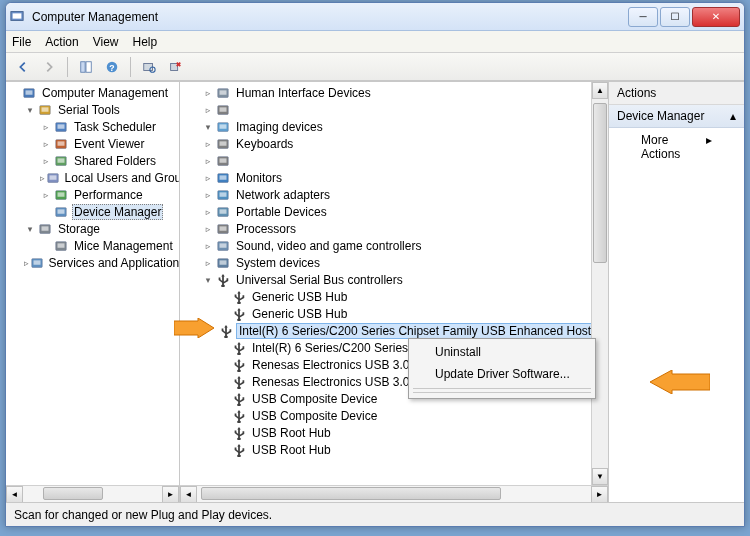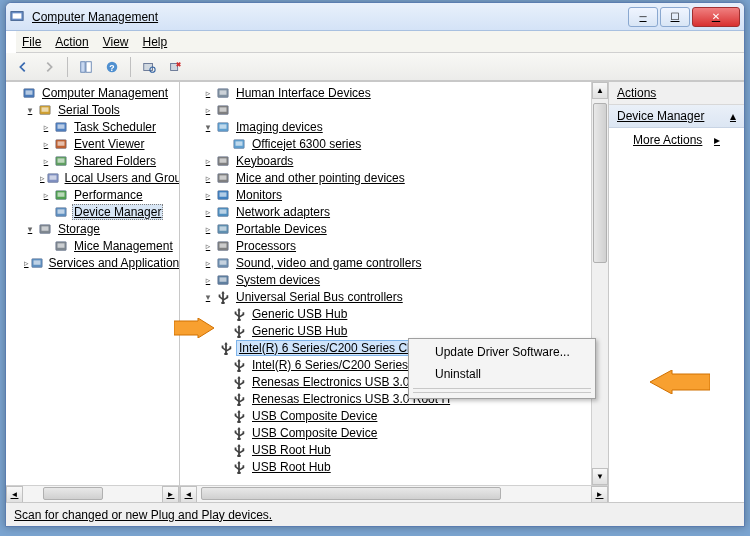--- a/index.html
+++ b/index.html
@@ -1,24 +1,24 @@
 <!DOCTYPE html>
 <html><head>
 <meta charset="utf-8">
 <style>
 * { box-sizing: border-box; margin: 0; padding: 0; }
 body { font-family: "Segoe UI", Tahoma, sans-serif; font-size: 12px; background: #7ba4d0; width: 750px; height: 536px; overflow: hidden; position: relative; }
-.window { position: absolute; top: 2px; left: 5px; width: 740px; height: 525px; background: #fff; border: 1px solid #5a7db0; border-radius: 6px 6px 0 0; box-shadow: 0 0 8px rgba(0,0,0,0.3); display: flex; flex-direction: column; text-decoration: underline; }
+.window { position: absolute; top: 2px; left: 5px; width: 740px; height: 525px; background: #fff; border: 1px solid #5a7db0; border-radius: 6px 6px 0 0; box-shadow: 0 0 8px rgba(0,0,0,0.3); display: flex; flex-direction: column; }
 .titlebar { height: 28px; background: linear-gradient(#e8f0fb, #d4e3f7); display: flex; align-items: center; padding: 0 4px; border-radius: 6px 6px 0 0; border-bottom: 1px solid #a8c0e0; }
 .titlebar-icon { width: 16px; height: 16px; margin-right: 6px; }
 .titlebar-title { flex: 1; color: #000; }
 .titlebar-btns { display: flex; gap: 2px; }
 .titlebar-btn { width: 30px; height: 20px; border: 1px solid #8aa8d0; border-radius: 3px; display: flex; align-items: center; justify-content: center; font-size: 10px; background: linear-gradient(#f0f5ff, #d8e5f5); cursor: pointer; }
 .titlebar-btn.close { width: 48px; background: linear-gradient(#f08080, #d83030); color: #fff; border-color: #a03030; }
-.menubar { height: 22px; background: #f5f5f0; display: flex; align-items: center; padding: 0 6px; gap: 14px; border-bottom: 1px solid #d0d0d0; margin-left: 10px; }
+.menubar { height: 22px; background: #f5f5f0; display: flex; align-items: center; padding: 0 6px; gap: 14px; border-bottom: 1px solid #d0d0d0; }
 .menubar span { cursor: default; }
 .toolbar { height: 28px; background: linear-gradient(#f8f8f5, #ececea); border-bottom: 1px solid #c8c8c8; display: flex; align-items: center; padding: 0 6px; gap: 4px; }
 .tb-btn { width: 22px; height: 22px; display: flex; align-items: center; justify-content: center; cursor: pointer; }
 .tb-sep { width: 1px; height: 20px; background: #c0c0c0; margin: 0 3px; }
 .content { flex: 1; display: flex; border-top: 1px solid #c8c8c8; overflow: hidden; }
 .pane { background: #fff; overflow: hidden; display: flex; flex-direction: column; }
 .left { width: 174px; border-right: 1px solid #c8c8c8; }
 .mid { flex: 1; border-right: 1px solid #c8c8c8; position: relative; }
 .right { width: 135px; }
 .tree, .dtree { padding: 2px 0; overflow: auto; flex: 1; }
@@ -31,21 +31,21 @@
 .scroll-h { height: 17px; background: #f0f0f0; border-top: 1px solid #d0d0d0; display: flex; align-items: center; }
 .scroll-h .arrow { width: 17px; height: 17px; background: linear-gradient(#f8f8f8,#e0e0e0); border: 1px solid #c0c0c0; display: flex; align-items: center; justify-content: center; font-size: 8px; }
 .scroll-h .track { flex: 1; background: #f4f4f4; height: 17px; position: relative; }
 .scroll-h .thumb { position: absolute; top: 1px; left: 20px; width: 60px; height: 13px; background: linear-gradient(#e8e8e8,#d0d0d0); border: 1px solid #b0b0b0; border-radius: 2px; }
 .scroll-v { position: absolute; right: 0; top: 0; bottom: 17px; width: 17px; background: #f0f0f0; border-left: 1px solid #d0d0d0; }
 .scroll-v .arrow { height: 17px; background: linear-gradient(#f8f8f8,#e0e0e0); border: 1px solid #c0c0c0; display: flex; align-items: center; justify-content: center; font-size: 8px; }
 .scroll-v .track { position: absolute; top: 17px; bottom: 17px; left: 0; right: 0; }
 .scroll-v .thumb { position: absolute; top: 4px; left: 1px; right: 1px; height: 160px; background: linear-gradient(90deg,#e8e8e8,#d0d0d0); border: 1px solid #b0b0b0; border-radius: 2px; }
 .right-header { background: #f0f0f0; padding: 4px 8px; font-weight: normal; border-bottom: 1px solid #d8d8d8; }
 .right-section { background: linear-gradient(#eaf0f8,#dce6f3); padding: 4px 8px; border-bottom: 1px solid #c8d4e4; display: flex; justify-content: space-between; align-items: center; }
-.right-item { padding: 5px 24px; cursor: pointer; display: flex; justify-content: space-between; }
+.right-item { padding: 5px 32px; cursor: pointer; display: flex; justify-content: space-between; }
 .statusbar { height: 24px; background: #f0f0f0; border-top: 1px solid #c8c8c8; display: flex; align-items: center; padding: 0 8px; }
 .ctx { position: absolute; background: #f4f4f4; border: 1px solid #a0a0a0; box-shadow: 2px 2px 4px rgba(0,0,0,0.25); padding: 2px; width: 188px; }
 .ctx-item { padding: 4px 10px 4px 24px; cursor: default; }
 .ctx-item.hl { background: #fff; outline: 2px solid #e67817; outline-offset: -1px; }
 .ctx-sep { height: 1px; background: #c8c8c8; margin: 3px 2px; }
 .ctx-item.bold { font-weight: bold; }
 .arrow-o { position: absolute; }
 .arrow-o svg { display: block; }
 .ico { width: 14px; height: 14px; }
 </style>
@@ -262,49 +262,38 @@
           <div class="node" style="padding-left: 22px;">
             <span class="twisty">▾</span>
             <span class="nicon">
               <svg class="ico" viewBox="0 0 16 16">
                 <rect x="2" y="3" width="12" height="10" rx="1" fill="#60a0d0" stroke="#506080" stroke-width="0.5"></rect>
                 <rect x="4" y="5" width="8" height="5" fill="#fff" opacity="0.6"></rect>
               </svg>
             </span>
             <span class="label">Imaging devices</span>
           </div>
-          <div class="node" style="padding-left: 38px;">
-            <span class="twisty"></span>
-            <span class="nicon">
-              <svg class="ico" viewBox="0 0 16 16">
-                <rect x="2" y="3" width="12" height="10" rx="1" fill="#60a0d0" stroke="#506080" stroke-width="0.5"></rect>
-                <rect x="4" y="5" width="8" height="5" fill="#fff" opacity="0.6"></rect>
-              </svg>
-            </span>
-            <span class="label">Officejet 6300 series</span>
-          </div>
           <div class="node" style="padding-left: 22px;">
             <span class="twisty">▹</span>
             <span class="nicon">
               <svg class="ico" viewBox="0 0 16 16">
                 <rect x="2" y="3" width="12" height="10" rx="1" fill="#808080" stroke="#506080" stroke-width="0.5"></rect>
                 <rect x="4" y="5" width="8" height="5" fill="#fff" opacity="0.6"></rect>
               </svg>
             </span>
             <span class="label">Keyboards</span>
           </div>
           <div class="node" style="padding-left: 22px;">
             <span class="twisty">▹</span>
             <span class="nicon">
               <svg class="ico" viewBox="0 0 16 16">
                 <rect x="2" y="3" width="12" height="10" rx="1" fill="#808080" stroke="#506080" stroke-width="0.5"></rect>
                 <rect x="4" y="5" width="8" height="5" fill="#fff" opacity="0.6"></rect>
               </svg>
             </span>
-            <span class="label">Mice and other pointing devices</span>
           </div>
           <div class="node" style="padding-left: 22px;">
             <span class="twisty">▹</span>
             <span class="nicon">
               <svg class="ico" viewBox="0 0 16 16">
                 <rect x="2" y="3" width="12" height="10" rx="1" fill="#4080c0" stroke="#506080" stroke-width="0.5"></rect>
                 <rect x="4" y="5" width="8" height="5" fill="#fff" opacity="0.6"></rect>
               </svg>
             </span>
             <span class="label">Monitors</span>
@@ -487,22 +476,22 @@
       </div>
     </div>
   </div>
 
   <div class="statusbar">
     <span>Scan for changed or new Plug and Play devices.</span>
   </div>
 </div>
 
 <div class="ctx" style="top:338px; left:408px;">
+  <div class="ctx-item">Uninstall</div>
   <div class="ctx-item">Update Driver Software...</div>
-  <div class="ctx-item">Uninstall</div>
   <div class="ctx-sep"></div>
   <div class="ctx-sep"></div>
 </div>
 
 <div class="arrow-o" style="top:318px; left:174px;">
   <svg width="40" height="20" viewBox="0 0 40 20">
       <polygon points="0,3 24,3 24,0 40,10 24,20 24,17 0,17" fill="#f8a030" stroke="#d07000" stroke-width="1"></polygon>
     </svg>
 </div>
 <div class="arrow-o" style="top:370px; left:650px;">

